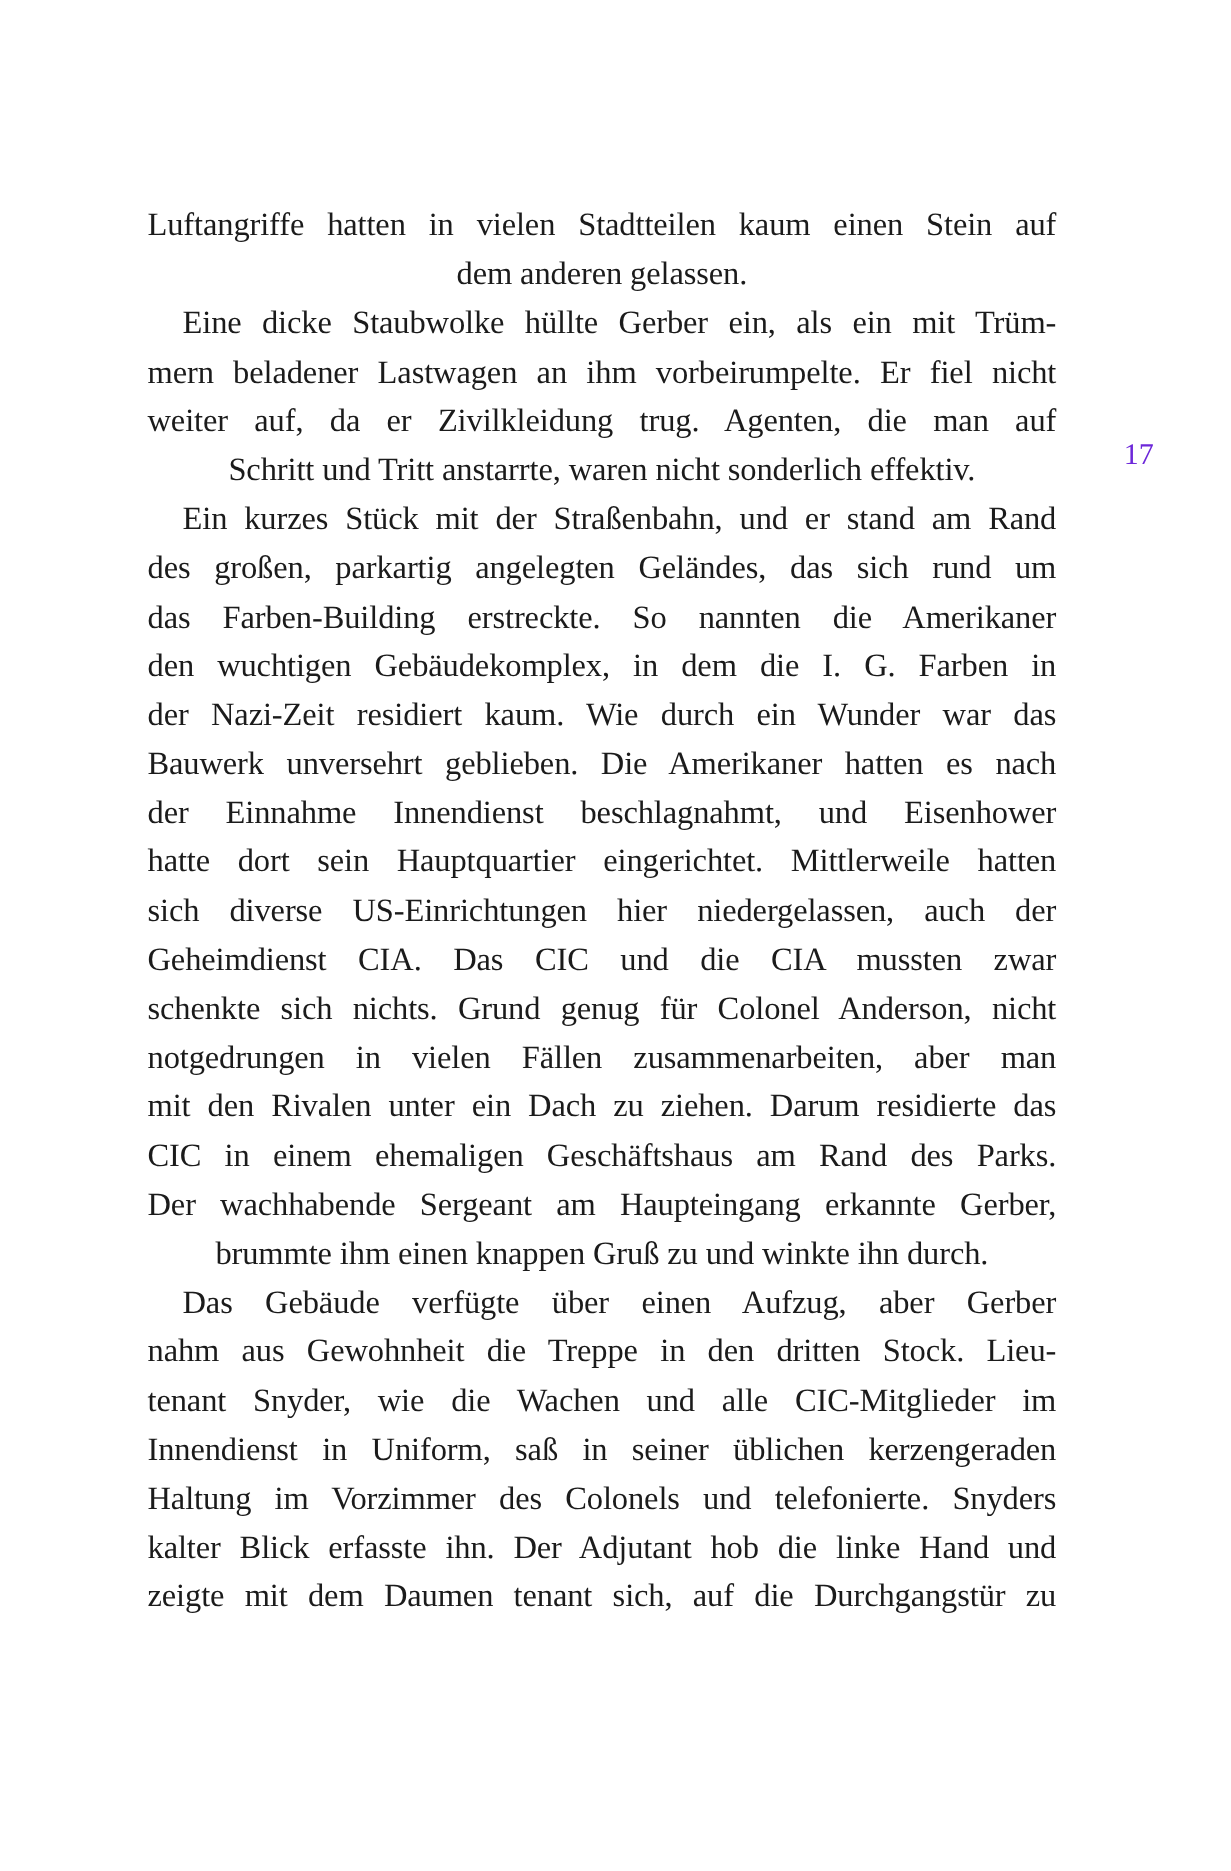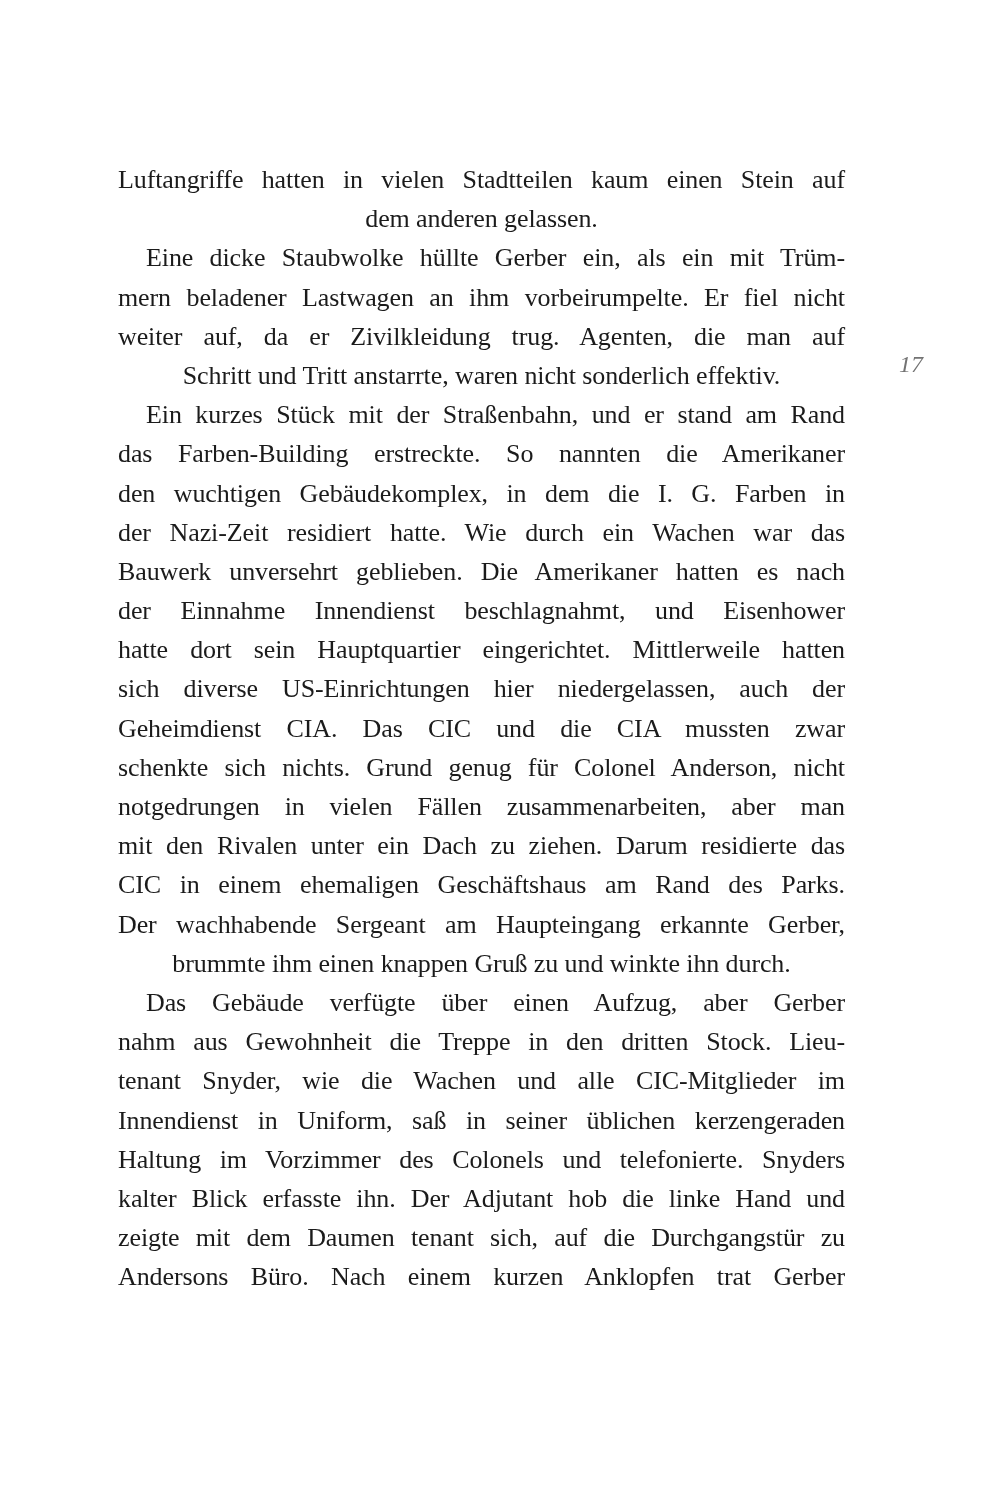--- a/index.html
+++ b/index.html
@@ -42,53 +42,52 @@
   }
   .page-number {
     position: absolute;
     left: 894px;
     top: 345px;
     width: 34px;
     height: 39.2px;
     line-height: 39.2px;
     font-size: 24px;
     text-align: center;
-    color: #737373;
-    font-style: italic;
+    color: #6d28d9;
   }
 </style>
 </head>
 <body>
 
 <div class="book-page">
   <div class="text-block">
     <div class="line j">Luftangriffe hatten in vielen Stadtteilen kaum einen Stein auf</div>
     <div class="line">dem anderen gelassen.</div>
     <div class="line j ind">Eine dicke Staubwolke hüllte Gerber ein, als ein mit Trüm-</div>
     <div class="line j">mern beladener Lastwagen an ihm vorbeirumpelte. Er fiel nicht</div>
     <div class="line j">weiter auf, da er Zivilkleidung trug. Agenten, die man auf</div>
     <div class="line">Schritt und Tritt anstarrte, waren nicht sonderlich effektiv.</div>
     <div class="line j ind">Ein kurzes Stück mit der Straßenbahn, und er stand am Rand</div>
+    <div class="line j">des großen, parkartig angelegten Geländes, das sich rund um</div>
     <div class="line j">das Farben-Building erstreckte. So nannten die Amerikaner</div>
     <div class="line j">den wuchtigen Gebäudekomplex, in dem die I. G. Farben in</div>
-    <div class="line j">der Nazi-Zeit residiert hatte. Wie durch ein Wachen war das</div>
+    <div class="line j">der Nazi-Zeit residiert kaum. Wie durch ein Wunder war das</div>
     <div class="line j">Bauwerk unversehrt geblieben. Die Amerikaner hatten es nach</div>
     <div class="line j">der Einnahme Innendienst beschlagnahmt, und Eisenhower</div>
     <div class="line j">hatte dort sein Hauptquartier eingerichtet. Mittlerweile hatten</div>
     <div class="line j">sich diverse US-Einrichtungen hier niedergelassen, auch der</div>
     <div class="line j">Geheimdienst CIA. Das CIC und die CIA mussten zwar</div>
     <div class="line j">schenkte sich nichts. Grund genug für Colonel Anderson, nicht</div>
     <div class="line j">notgedrungen in vielen Fällen zusammenarbeiten, aber man</div>
     <div class="line j">mit den Rivalen unter ein Dach zu ziehen. Darum residierte das</div>
     <div class="line j">CIC in einem ehemaligen Geschäftshaus am Rand des Parks.</div>
     <div class="line j">Der wachhabende Sergeant am Haupteingang erkannte Gerber,</div>
     <div class="line">brummte ihm einen knappen Gruß zu und winkte ihn durch.</div>
     <div class="line j ind">Das Gebäude verfügte über einen Aufzug, aber Gerber</div>
     <div class="line j">nahm aus Gewohnheit die Treppe in den dritten Stock. Lieu-</div>
     <div class="line j">tenant Snyder, wie die Wachen und alle CIC-Mitglieder im</div>
     <div class="line j">Innendienst in Uniform, saß in seiner üblichen kerzengeraden</div>
     <div class="line j">Haltung im Vorzimmer des Colonels und telefonierte. Snyders</div>
     <div class="line j">kalter Blick erfasste ihn. Der Adjutant hob die linke Hand und</div>
     <div class="line j">zeigte mit dem Daumen tenant sich, auf die Durchgangstür zu</div>
-    <div class="line j">Andersons Büro. Nach einem kurzen Anklopfen trat Gerber</div>
   </div>
   <div class="page-number">17</div>
 </div>
 
 </body></html>

